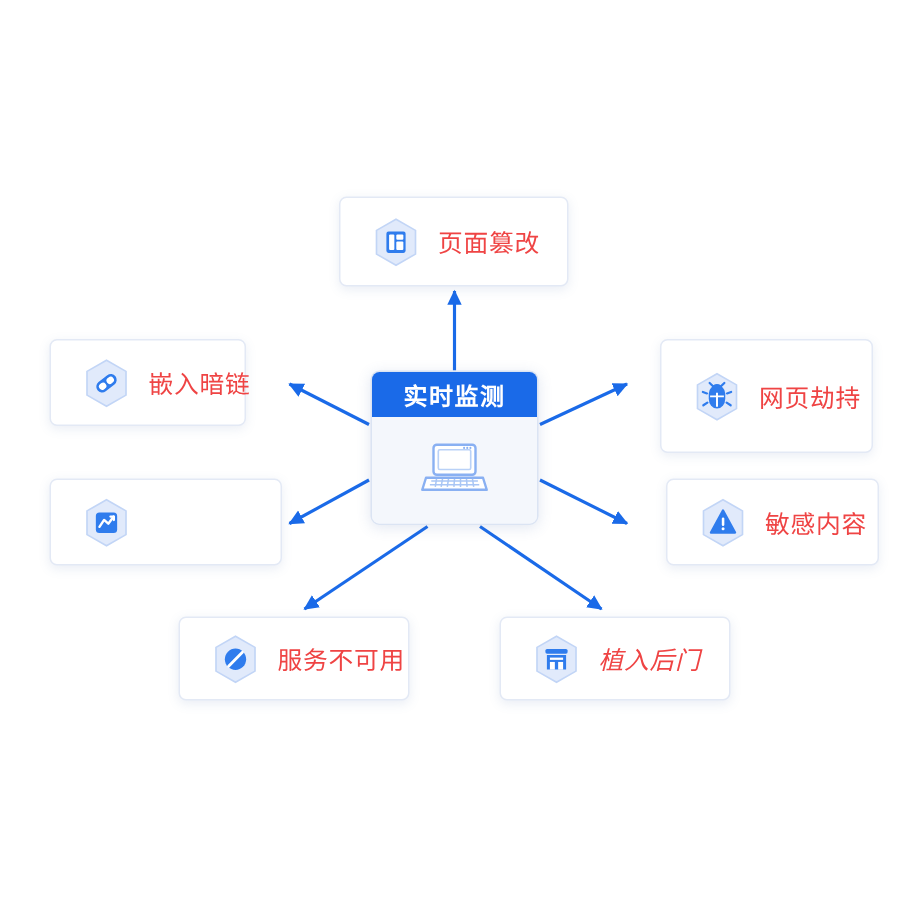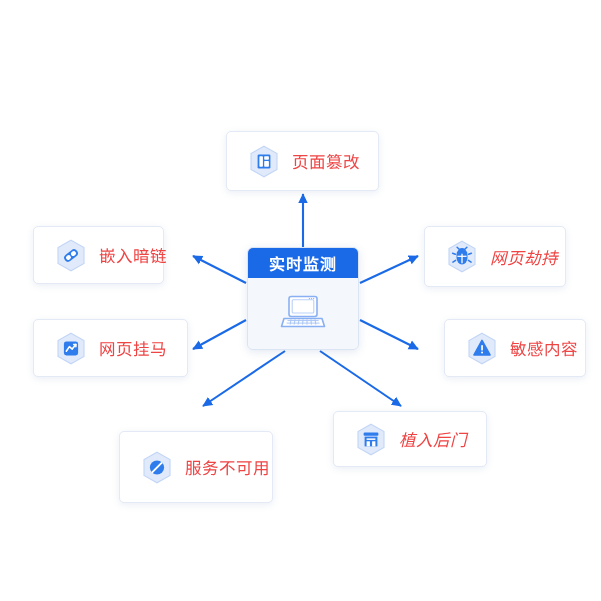--- a/index.html
+++ b/index.html
@@ -43,23 +43,23 @@
     margin-left:13px;
     font-size:16.5px;
     color:#ef4444;
     letter-spacing:.5px;
     white-space:nowrap;
   }
   
   #n-tamper   {left:226px; top:131px; width:153px; height:60px;}
   #n-darklink {left: 33px; top:226px; width:131px; height:58px;}
   #n-trojan   {left: 33px; top:319px; width:155px; height:58px;}
-  #n-hijack   {left:424px; top:226px; width:142px; height:61px;font-style:italic;}
+  #n-hijack   {left:440px; top:226px; width:142px; height:76px;}
   #n-sensitive{left:444px; top:319px; width:142px; height:58px;}
-  #n-dos      {left:119px; top:411px; width:154px; height:72px;margin-top:20px;}
+  #n-dos      {left:119px; top:411px; width:154px; height:56px;}
   #n-backdoor {left:333px; top:411px; width:154px; height:56px;font-style:italic;}
 
   
   #hub{
     position:absolute;
     left:247px; top:247px;
     width:112px; height:103px;
     box-sizing:border-box;
     border-radius:6px;
     overflow:hidden;
@@ -172,21 +172,20 @@
 
   <div class="node" id="n-trojan">
     <span class="ico">
       <svg width="30" height="33" viewBox="0 0 30 33">
         <path d="M15 1.2 L28 8.6 V24.4 L15 31.8 L2 24.4 V8.6 Z" fill="#e1eafb" stroke="#c2d5f6" stroke-width="1.1"></path>
         <rect x="7.9" y="9.6" width="14.2" height="13.8" rx="2.4" fill="#2f7ced"></rect>
         <polyline points="10.3,19.2 13.4,14.6 16.2,17.1 19.8,12.4" fill="none" stroke="#ffffff" stroke-width="1.6" stroke-linecap="round" stroke-linejoin="round"></polyline>
         <path d="M17.6,12.4 H19.9 V14.7" fill="none" stroke="#ffffff" stroke-width="1.5" stroke-linecap="round" stroke-linejoin="round"></path>
       </svg>
     </span>
-    <span class="lbl">网页挂马</span>
   </div>
 
   <div class="node" id="n-hijack">
     <span class="ico">
       <svg width="30" height="33" viewBox="0 0 30 33">
         <path d="M15 1.2 L28 8.6 V24.4 L15 31.8 L2 24.4 V8.6 Z" fill="#e1eafb" stroke="#c2d5f6" stroke-width="1.1"></path>
         <g stroke="#2f7ced" stroke-width="1.5" stroke-linecap="round" fill="none">
           <line x1="12.2" y1="9.3" x2="10.1" y2="7.3"></line>
           <line x1="17.8" y1="9.3" x2="19.9" y2="7.3"></line>
           <line x1="8.3" y1="14.3" x2="5.6" y2="13.3"></line>

